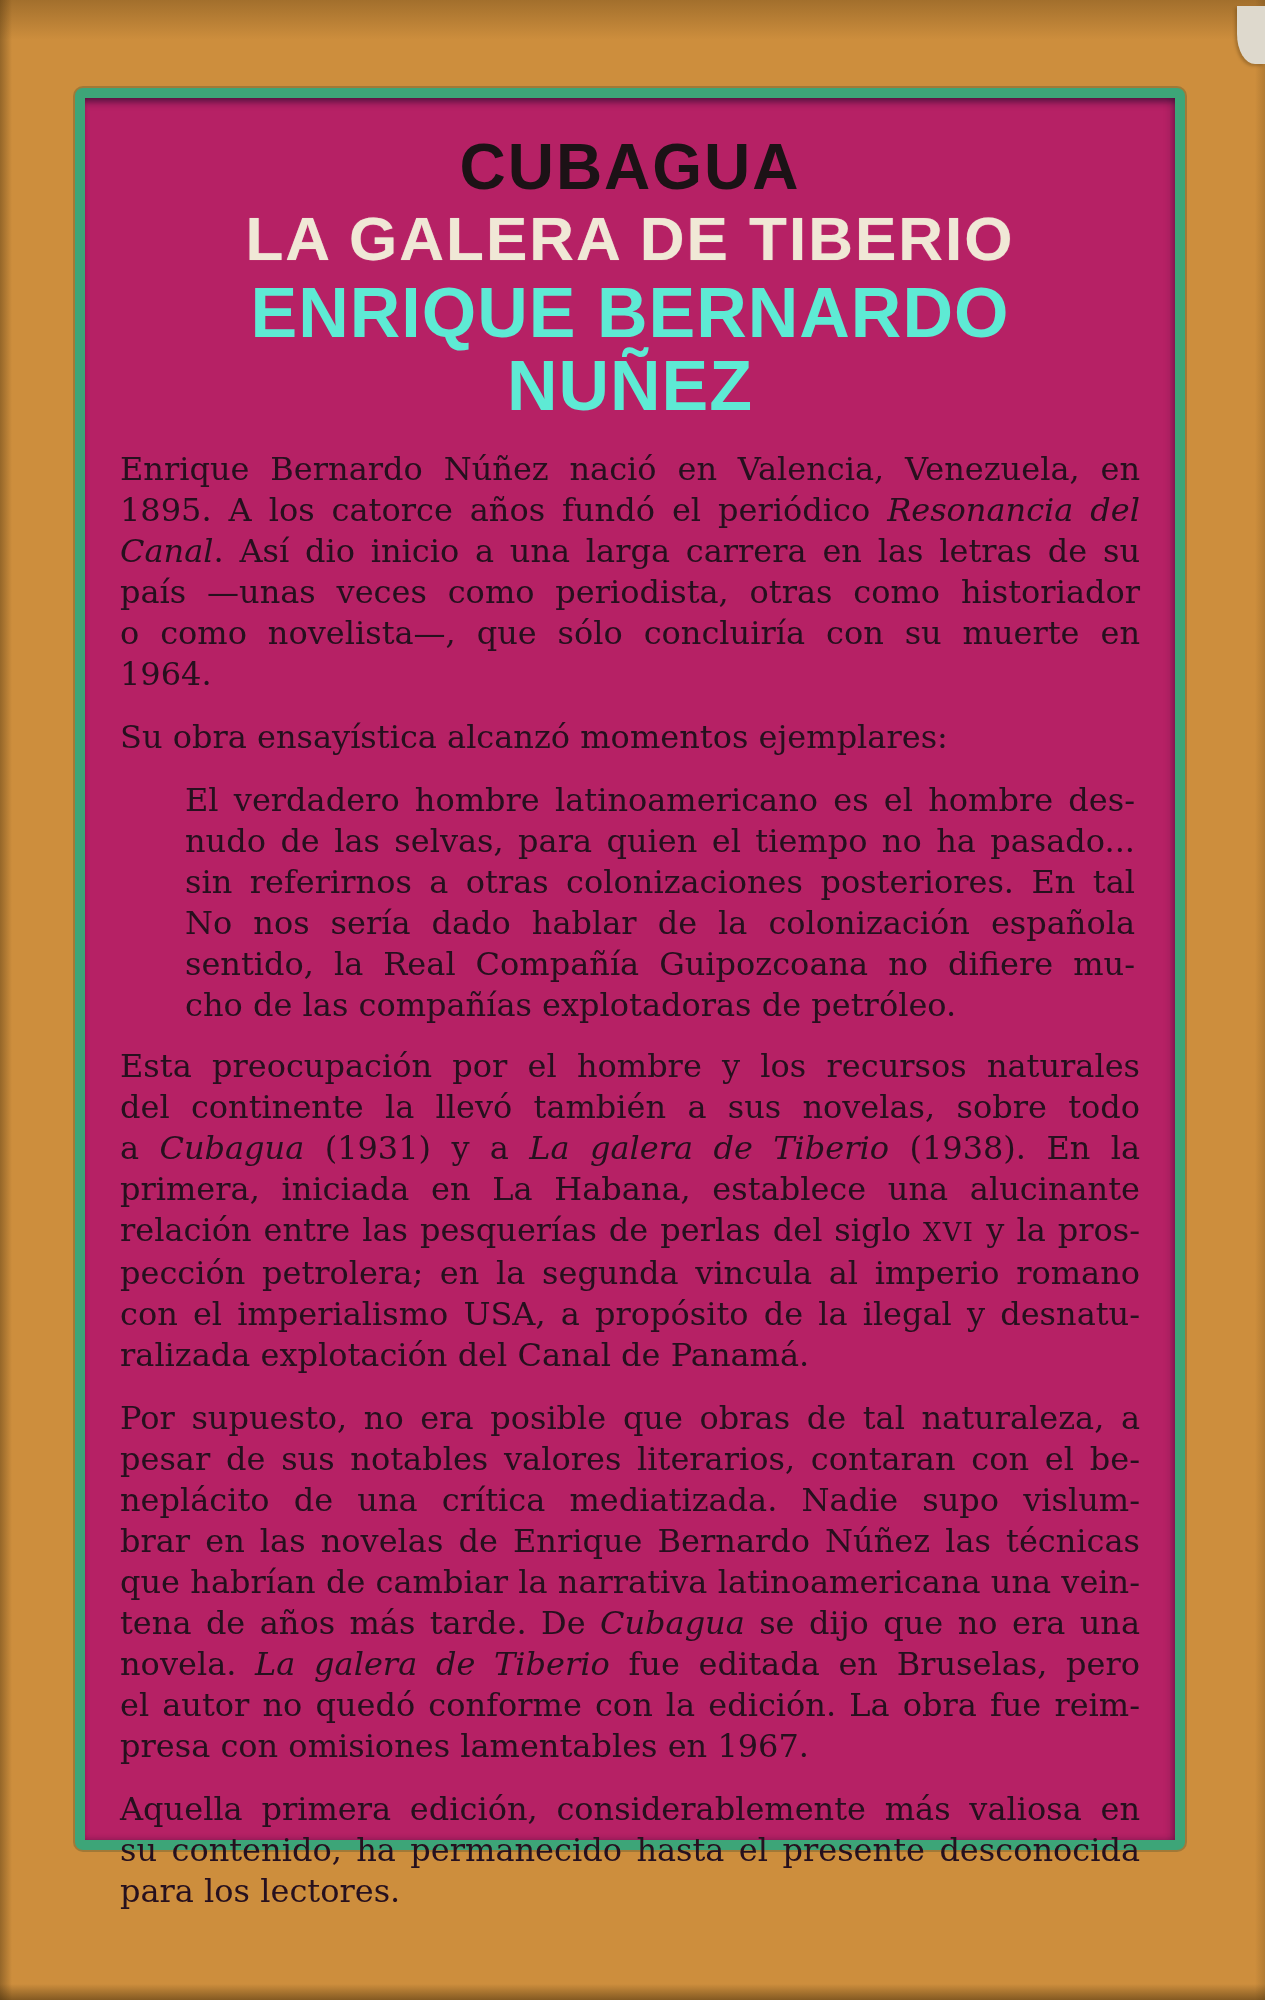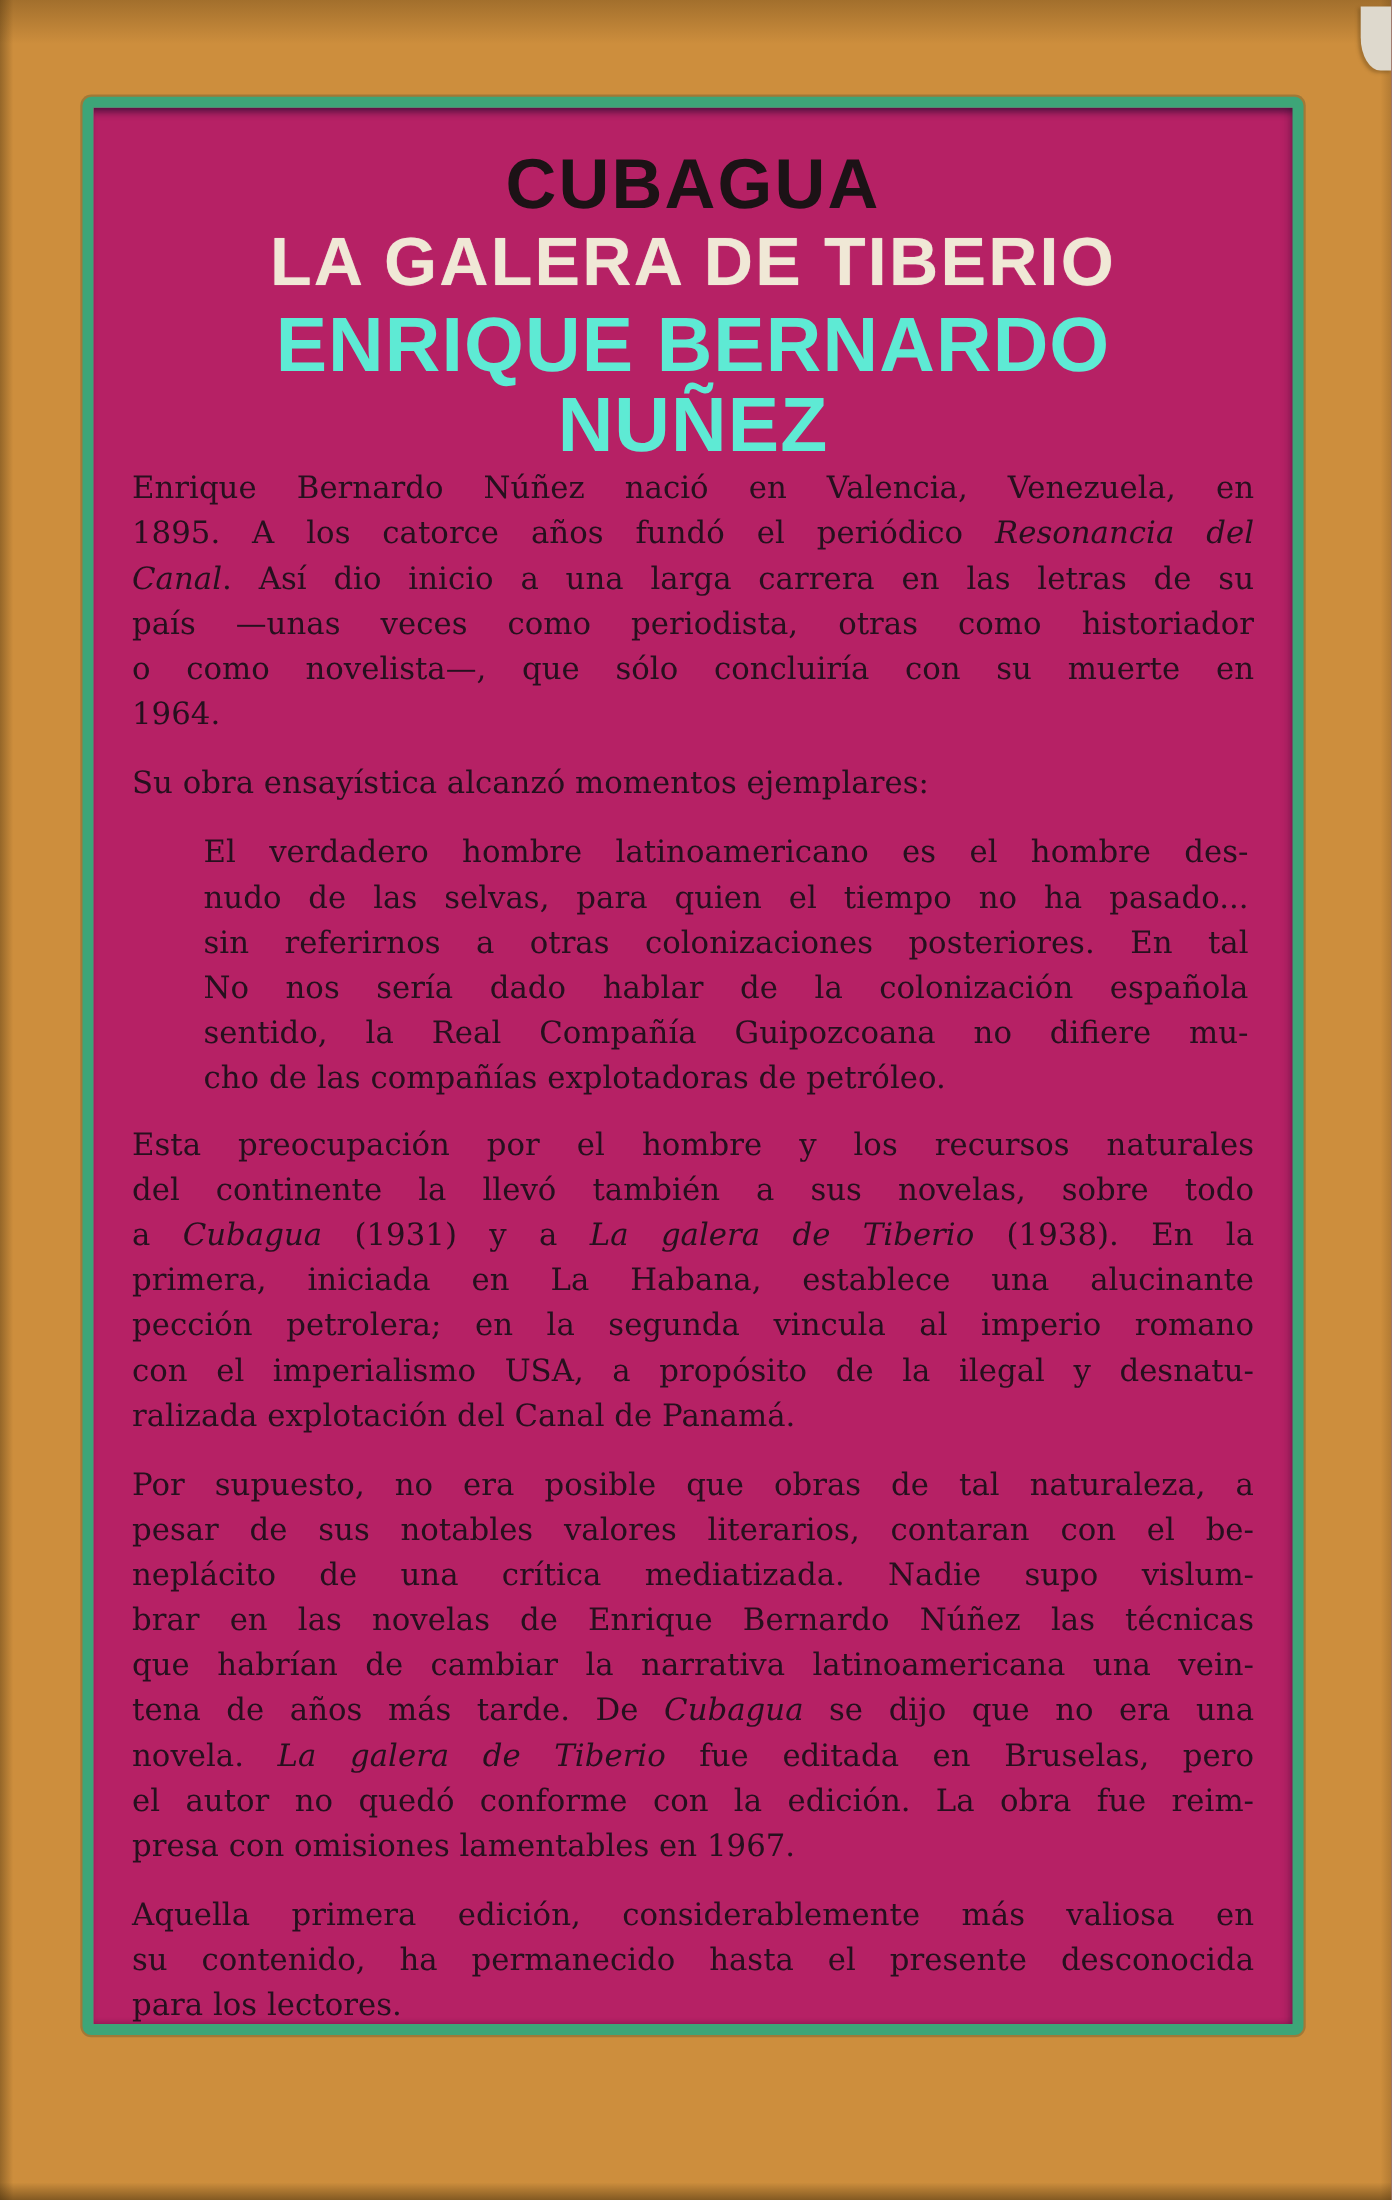--- a/index.html
+++ b/index.html
@@ -33,23 +33,23 @@
   }
   .title{
     text-align:center;font-weight:700;line-height:1.04;
     letter-spacing:2px;
   }
   .title-1{font-size:64px;color:#1c1216;margin-top:14px;}
   .title-2{font-size:62px;color:#f0e8d6;margin-top:6px;letter-spacing:2px;
     text-shadow:0 0 1px rgba(255,250,235,.5);}
   .title-3{font-size:70px;color:#5eead4;margin-top:6px;letter-spacing:1px;}
   .bio{
-    margin-top:0;
+    margin-top:26px;
     font-family:"DejaVu Serif","Liberation Serif",serif;
-    font-size:28px;line-height:41px;color:#26101e;
+    font-size:32px;line-height:41px;color:#26101e;
   }
   .paragraph{margin:0 0 22px 0;}
   .paragraph.quote{margin:20px 0 20px 65px;padding-right:5px;}
   .line{
     text-align:justify;text-align-last:justify;
     white-space:normal;
   }
   .line.last{text-align-last:left;}
   .line i{}
   .line .sc{font-size:0.8em;letter-spacing:1.5px;}
@@ -83,20 +83,21 @@
           <div class="line">sin referirnos a otras colonizaciones posteriores. En tal</div>
           <div class="line">No nos sería dado hablar de la colonización española</div>
           <div class="line">sentido, la Real Compañía Guipozcoana no difiere mu-</div>
           <div class="line last">cho de las compañías explotadoras de petróleo.</div>
         </div>
         <div class="paragraph">
           <div class="line">Esta preocupación por el hombre y los recursos naturales</div>
           <div class="line">del continente la llevó también a sus novelas, sobre todo</div>
           <div class="line">a <i>Cubagua</i> (1931) y a <i>La galera de Tiberio</i> (1938). En la</div>
           <div class="line">primera, iniciada en La Habana, establece una alucinante</div>
+          <div class="line">relación entre las pesquerías de perlas del siglo <span class="sc">XVI</span> y la pros-</div>
           <div class="line">pección petrolera; en la segunda vincula al imperio romano</div>
           <div class="line">con el imperialismo USA, a propósito de la ilegal y desnatu-</div>
           <div class="line last">ralizada explotación del Canal de Panamá.</div>
         </div>
         <div class="paragraph">
           <div class="line">Por supuesto, no era posible que obras de tal naturaleza, a</div>
           <div class="line">pesar de sus notables valores literarios, contaran con el be-</div>
           <div class="line">neplácito de una crítica mediatizada. Nadie supo vislum-</div>
           <div class="line">brar en las novelas de Enrique Bernardo Núñez las técnicas</div>
           <div class="line">que habrían de cambiar la narrativa latinoamericana una vein-</div>

